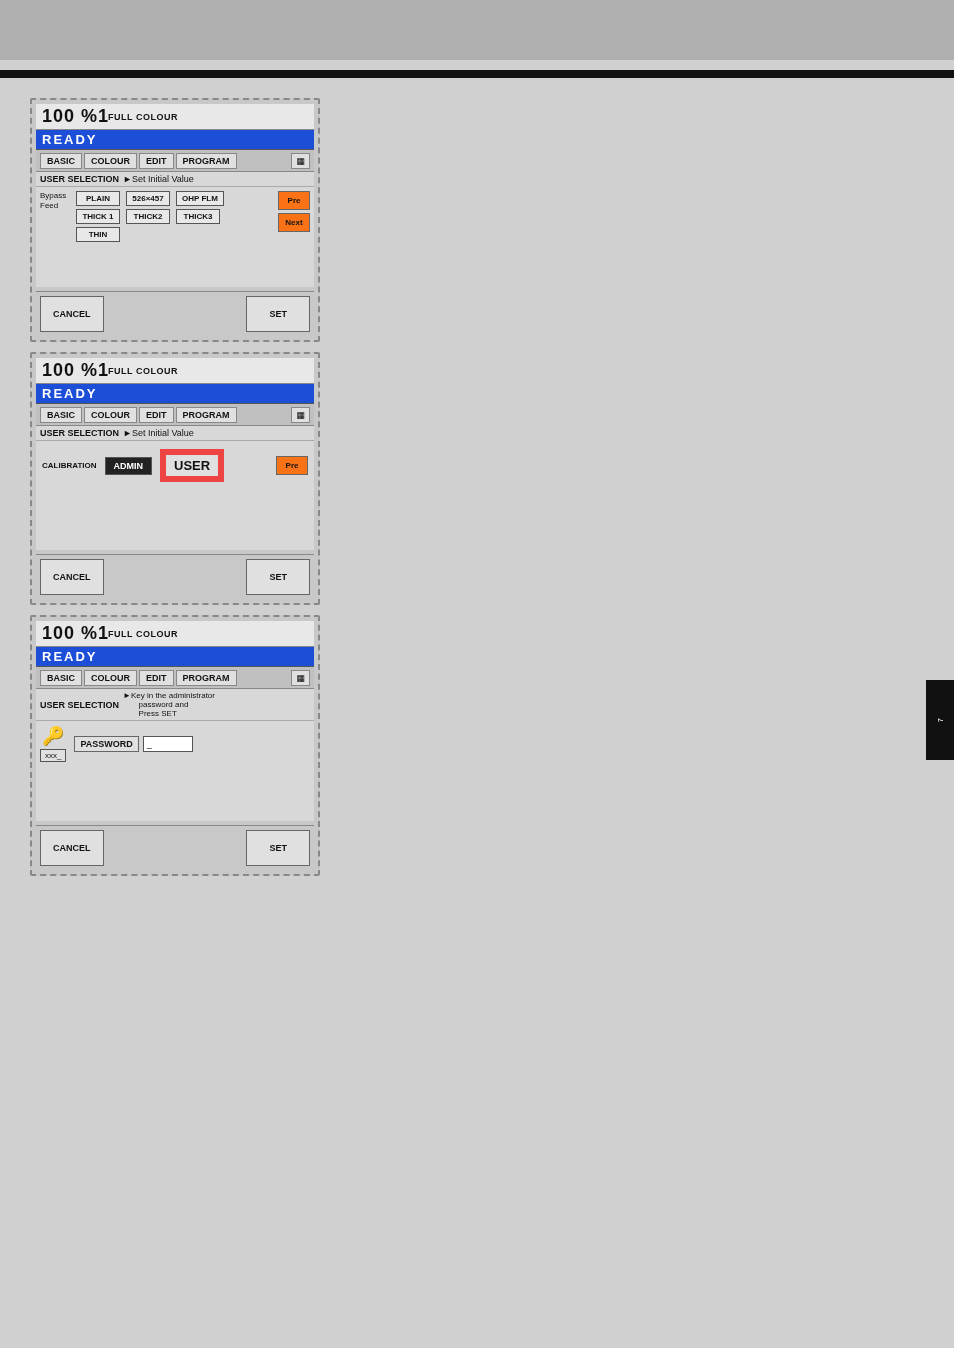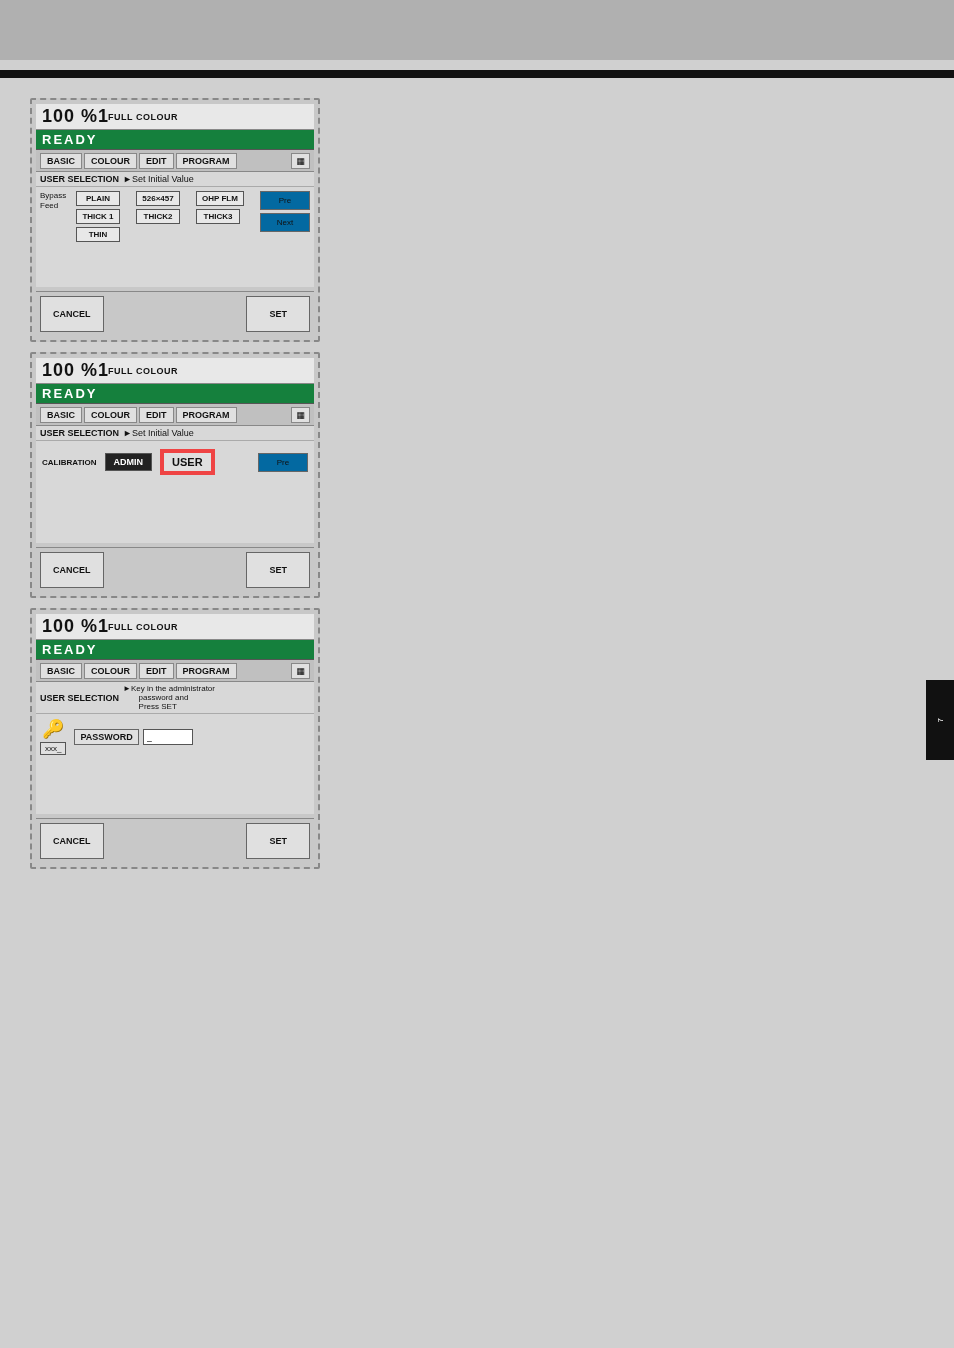--- a/index.html
+++ b/index.html
@@ -91,21 +91,21 @@
     }
 
     .panel-fullcolour {
       font-size: 9px;
       font-weight: bold;
       color: #111;
       letter-spacing: 0.5px;
     }
 
     .panel-ready {
-      background: #15803d;
+      background: #1d4ed8;
       color: #fff;
       font-size: 13px;
       font-weight: bold;
       letter-spacing: 2px;
       padding: 2px 6px;
       border-bottom: 1px solid #555;
     }
 
     
     .tab-bar {
@@ -179,21 +179,21 @@
 
     .buttons-grid {
       display: flex;
       flex-direction: column;
       gap: 3px;
       flex: 1;
     }
 
     .btn-row {
       display: flex;
-      gap: 16px;
+      gap: 6px;
       align-items: center;
     }
 
     .media-btn {
       background: #e8e8e8;
       border: 1px solid #555;
       font-size: 8px;
       font-weight: bold;
       padding: 2px 5px;
       cursor: pointer;
@@ -204,28 +204,28 @@
 
     
     .pre-next-col {
       display: flex;
       flex-direction: column;
       gap: 3px;
       margin-left: 3px;
     }
 
     .pre-btn {
-      background: #0369a1;
+      background: #f97316;
       border: 1px solid #666;
       font-size: 8px;
-      font-weight: normal;
+      font-weight: bold;
       padding: 4px 4px;
       cursor: pointer;
       color: #111;
-      width: 50px;
+      width: 32px;
       text-align: center;
     }
 
     
     .bottom-bar {
       display: flex;
       justify-content: space-between;
       padding: 4px;
       background: #c8c8c8;
       border-top: 1px solid #888;
@@ -271,22 +271,22 @@
       color: #fff;
       border: 1px solid #555;
       font-size: 9px;
       font-weight: bold;
       padding: 3px 8px;
       cursor: pointer;
     }
 
     .user-btn {
       background: #e0e0e0;
-      border: 4px solid #ef4444;
-      font-size: 11px;
+      border: 6px solid #ef4444;
+      font-size: 13px;
       font-weight: bold;
       padding: 3px 8px;
       cursor: pointer;
       color: #111;
     }
 
     .key-row {
       display: flex;
       align-items: center;
       gap: 8px;

